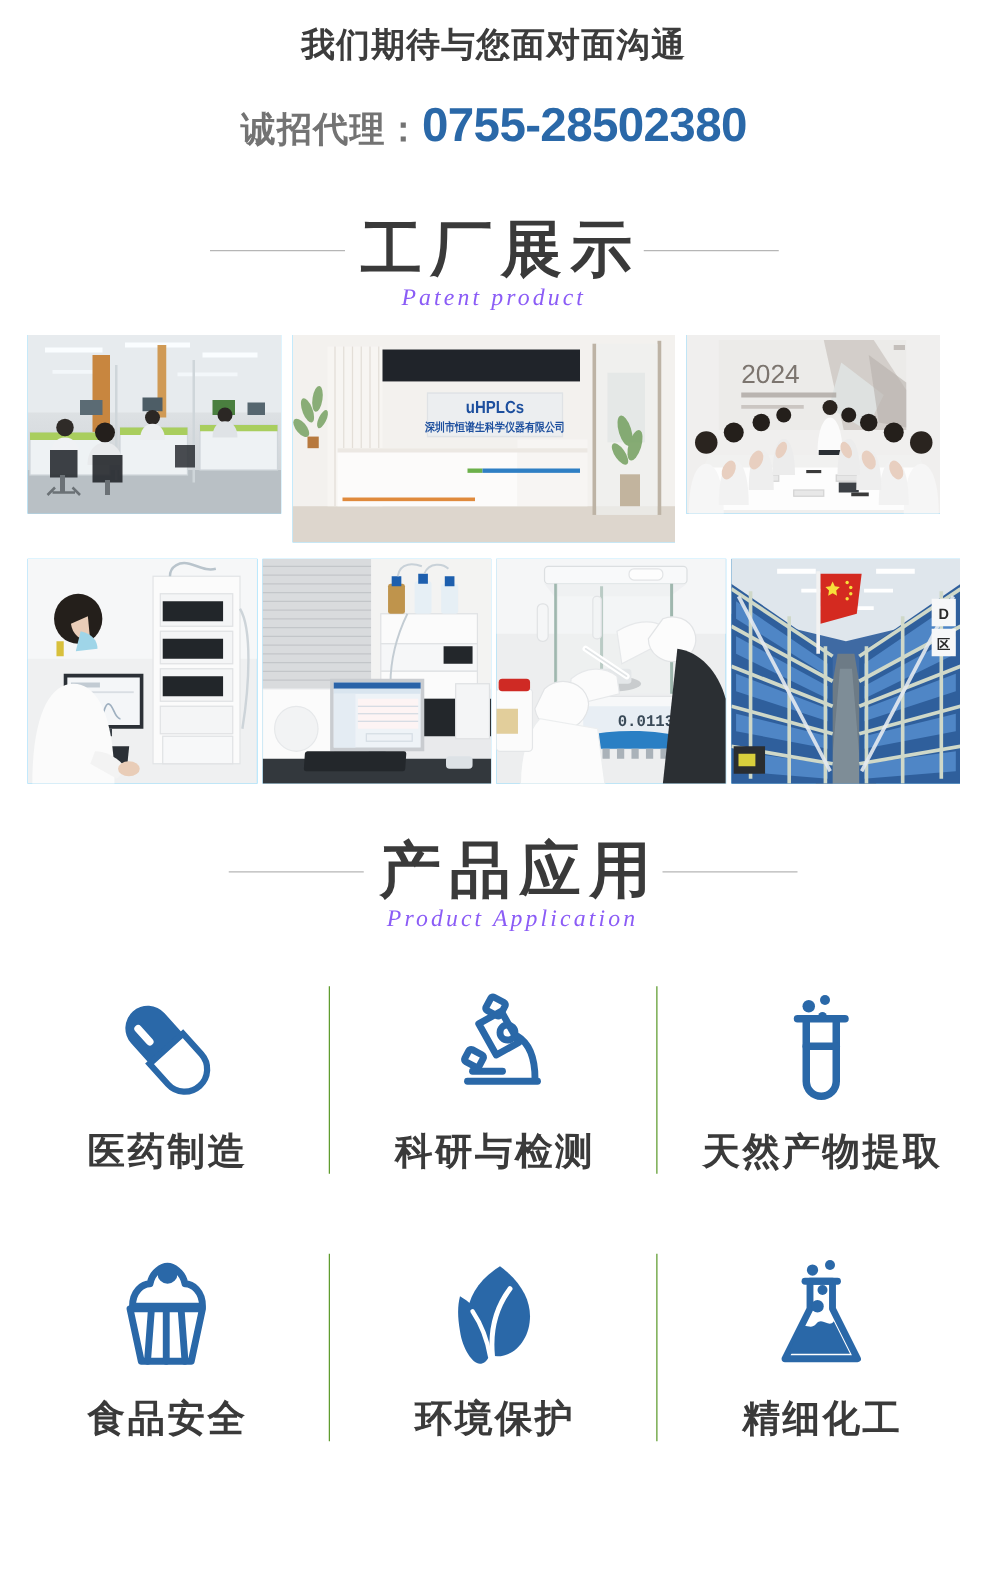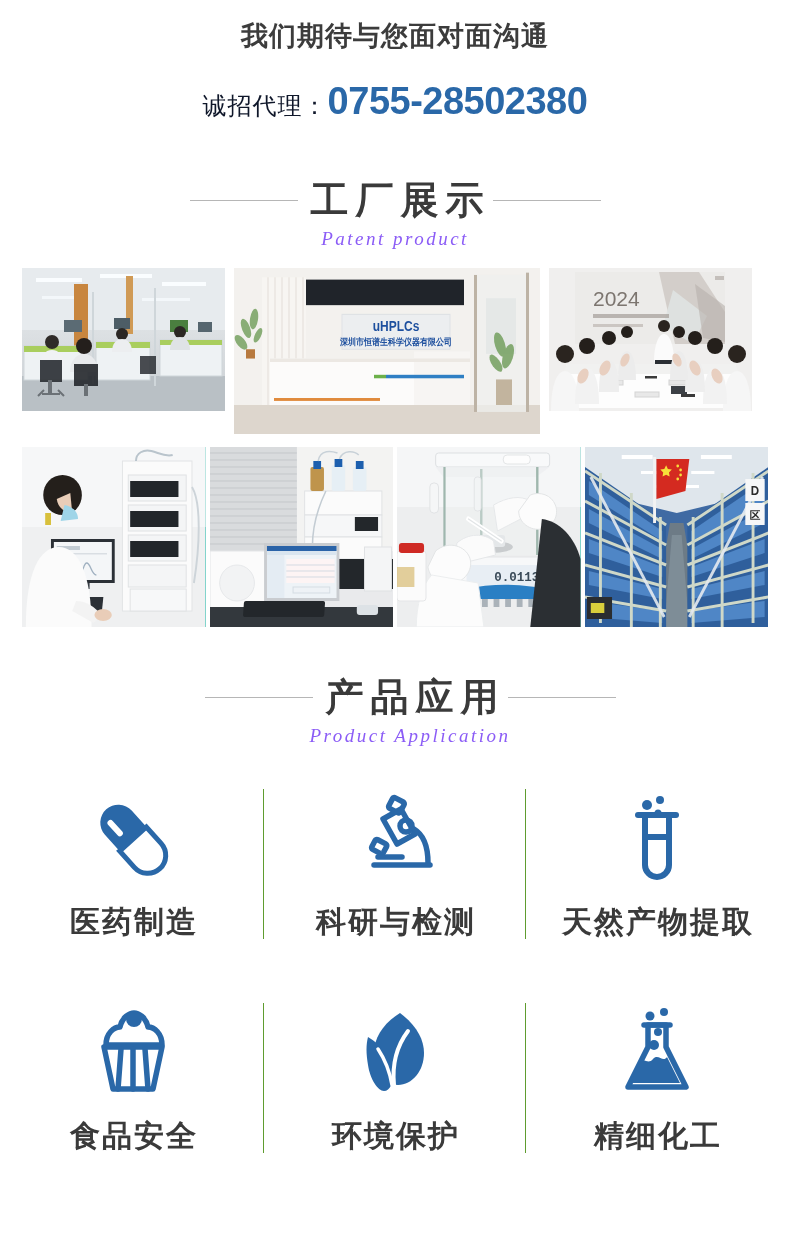--- a/index.html
+++ b/index.html
@@ -20,23 +20,23 @@
     color: #3c3c3c;
     letter-spacing: 1px;
     line-height: 40px;
   }
   .header-line2 {
     margin-top: 22px;
     line-height: 46px;
     white-space: nowrap;
   }
   .header-line2 .label {
-    font-size: 24px;
-    font-weight: 400;
-    color: #0f172a;
+    font-size: 28px;
+    font-weight: 700;
+    color: #737373;
     letter-spacing: 1px;
     vertical-align: baseline;
   }
   .header-line2 .phone {
     font-size: 38px;
     font-weight: 700;
     color: #2a68a8;
     letter-spacing: -0.5px;
     vertical-align: baseline;
   }
@@ -50,21 +50,21 @@
     gap: 0px;
   }
   .title-rule {
     height: 1px;
     width: 108px;
     background: #b6b6b6;
   }
   .title-rule.left  { margin-right: 6px; }
   .title-rule.right { margin-left: 2px; }
   .title-cn {
-    font-size: 38px;
+    font-size: 49px;
     font-weight: 700;
     color: #3a3a3a;
     letter-spacing: 7px;
     text-indent: 7px;
     line-height: 48px;
     white-space: nowrap;
   }
   .title-en {
     margin-top: 4px;
     font-family: "Liberation Serif", "DejaVu Serif", serif;
@@ -75,21 +75,21 @@
   }
 
   
   .photo-grid { padding: 0 22px; }
   .photo-row { display: flex; }
   .photo-row.r1 { gap: 9px; }
   .photo-row.r2 { gap: 4px; margin-top: 13px; }
   .photo {
     position: relative;
     overflow: hidden;
-    background: #14b8a6;
+    background: #7dd3fc;
   }
   .photo > svg { display:block; width:100%; height:100%; }
 
   
   .apps { padding: 0 2px; }
   .app-row { display: flex; }
   .app-cell {
     position: relative;
     flex: 1 1 0;
     text-align: center;

